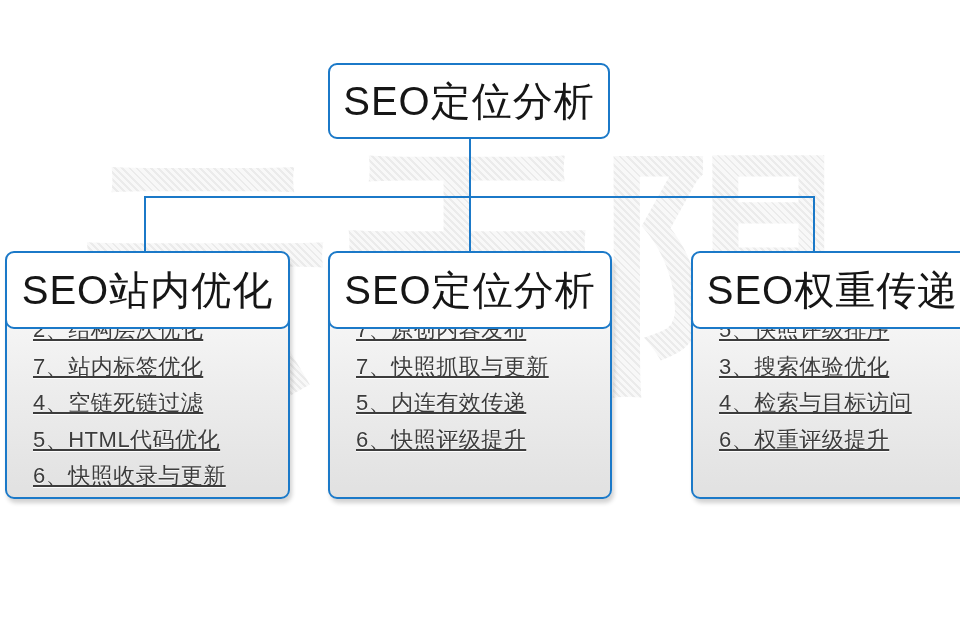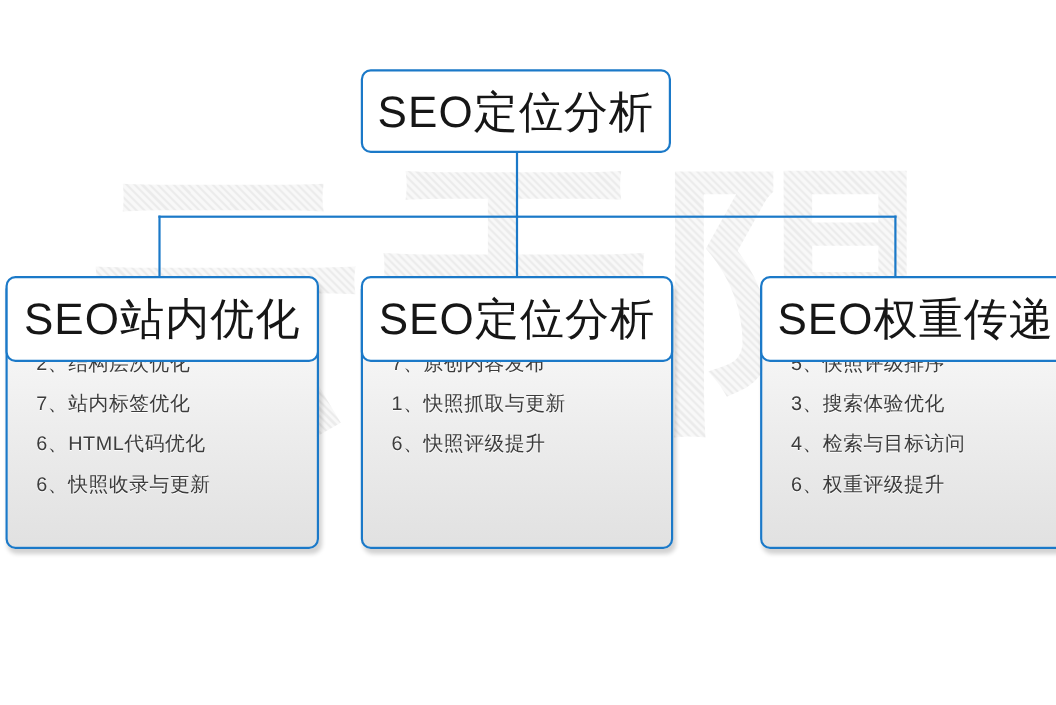--- a/index.html
+++ b/index.html
@@ -44,22 +44,22 @@
     box-shadow:2px 4px 4px rgba(0,0,0,0.18);
     padding:20px 10px 0 26px;overflow:hidden;
   }
   .list-box::before{ 
     content:"";position:absolute;left:18px;top:4px;right:18px;height:46px;
     background:radial-gradient(ellipse at 50% 0%,rgba(255,255,255,0.95) 0%,rgba(255,255,255,0) 75%);
     border-radius:12px;pointer-events:none;
   }
   .list{list-style:none;margin:0;padding:0;position:relative;}
   .list li{
-    font-size:18px;line-height:36.4px;color:#3c3c3c;letter-spacing:0.5px;
-    text-shadow:0 1px 0 rgba(255,255,255,0.9);white-space:nowrap;
+    font-size:22px;line-height:36.4px;color:#3c3c3c;letter-spacing:0.5px;
+    text-shadow:0 1px 0 rgba(255,255,255,0.9);white-space:nowrap;text-decoration:underline;
   }
 </style>
 </head>
 <body>
 
 <div class="watermark">云无限</div>
 
 <div class="line v-root"></div>
 <div class="line h-main"></div>
 <div class="line v-left"></div>
@@ -72,35 +72,37 @@
 
 <div class="column col-1">
   <div class="node col-header">
     <span>SEO站内优化</span>
   </div>
   <div class="list-box">
     <ul class="list">
       <li>1、TDK合理定义</li>
       <li>2、结构层次优化</li>
       <li>7、站内标签优化</li>
-      <li>6、HTML代码优化</li>
+      <li>4、空链死链过滤</li>
+      <li>5、HTML代码优化</li>
       <li>6、快照收录与更新</li>
     </ul>
   </div>
 </div>
 
 <div class="column col-2">
   <div class="node col-header">
     <span>SEO定位分析</span>
   </div>
   <div class="list-box">
     <ul class="list">
       <li>1、高质量外链</li>
       <li>7、原创内容发布</li>
-      <li>1、快照抓取与更新</li>
+      <li>7、快照抓取与更新</li>
+      <li>5、内连有效传递</li>
       <li>6、快照评级提升</li>
     </ul>
   </div>
 </div>
 
 <div class="column col-3">
   <div class="node col-header">
     <span>SEO权重传递</span>
   </div>
   <div class="list-box">

